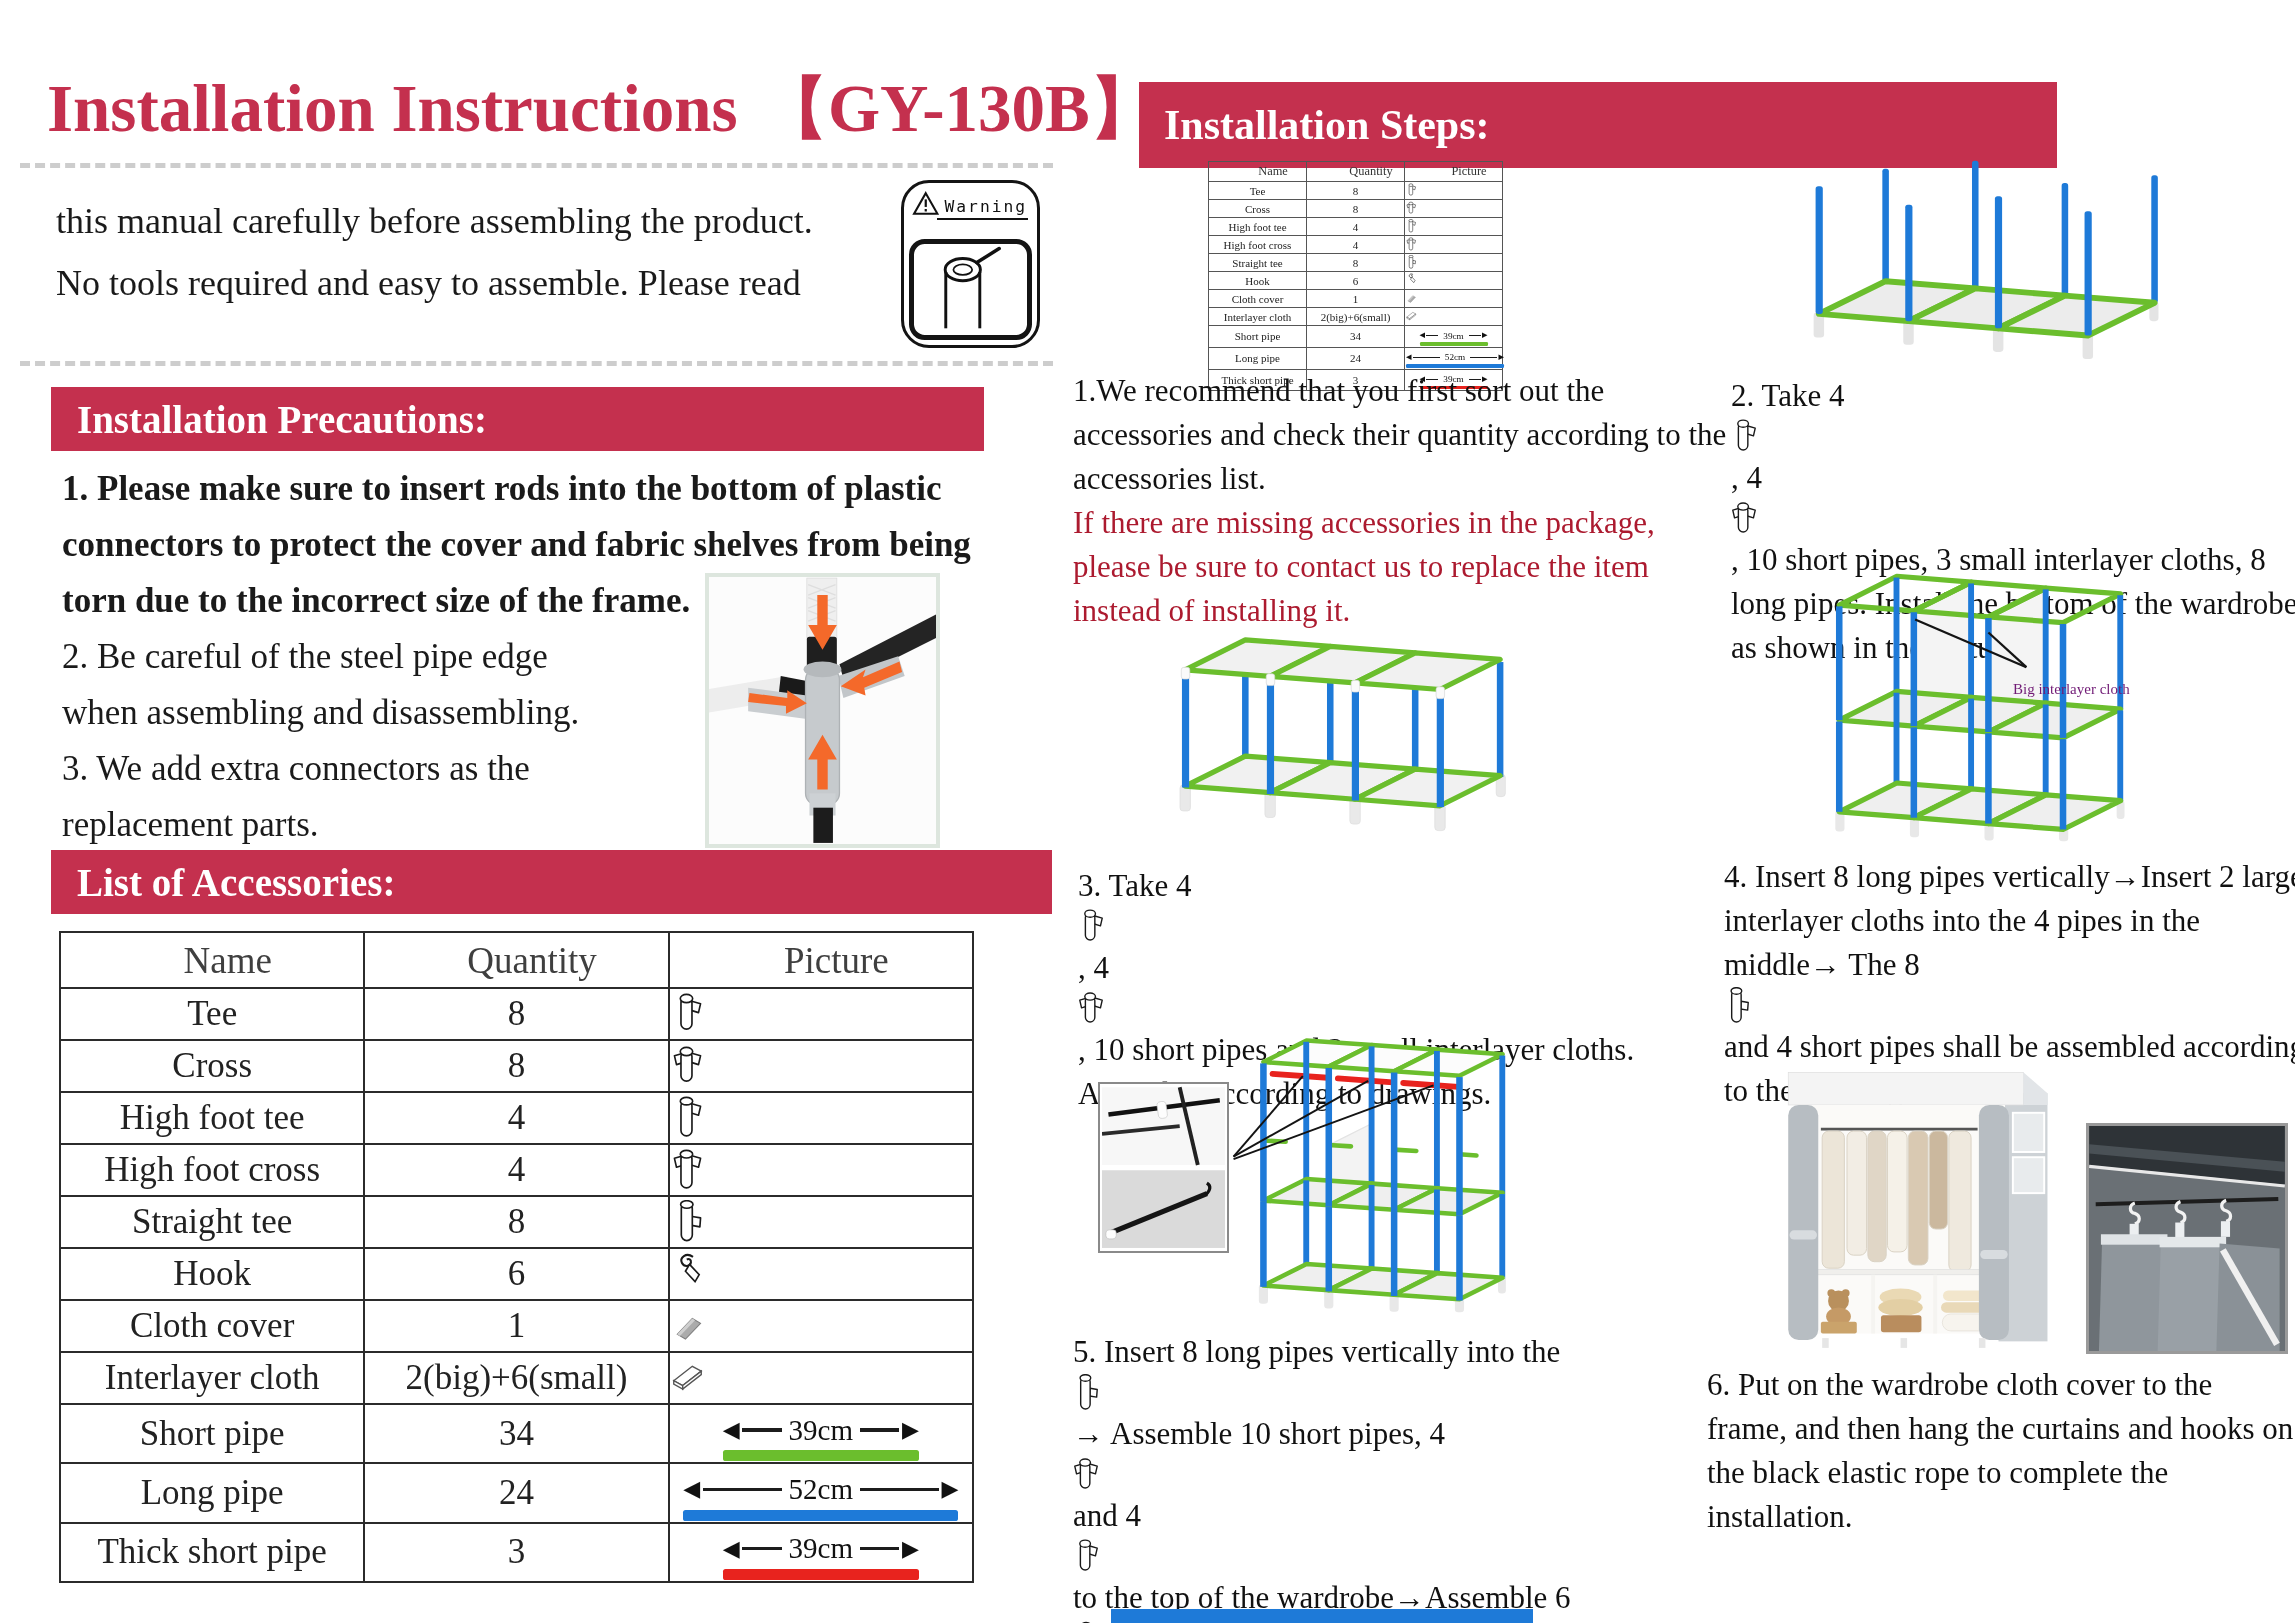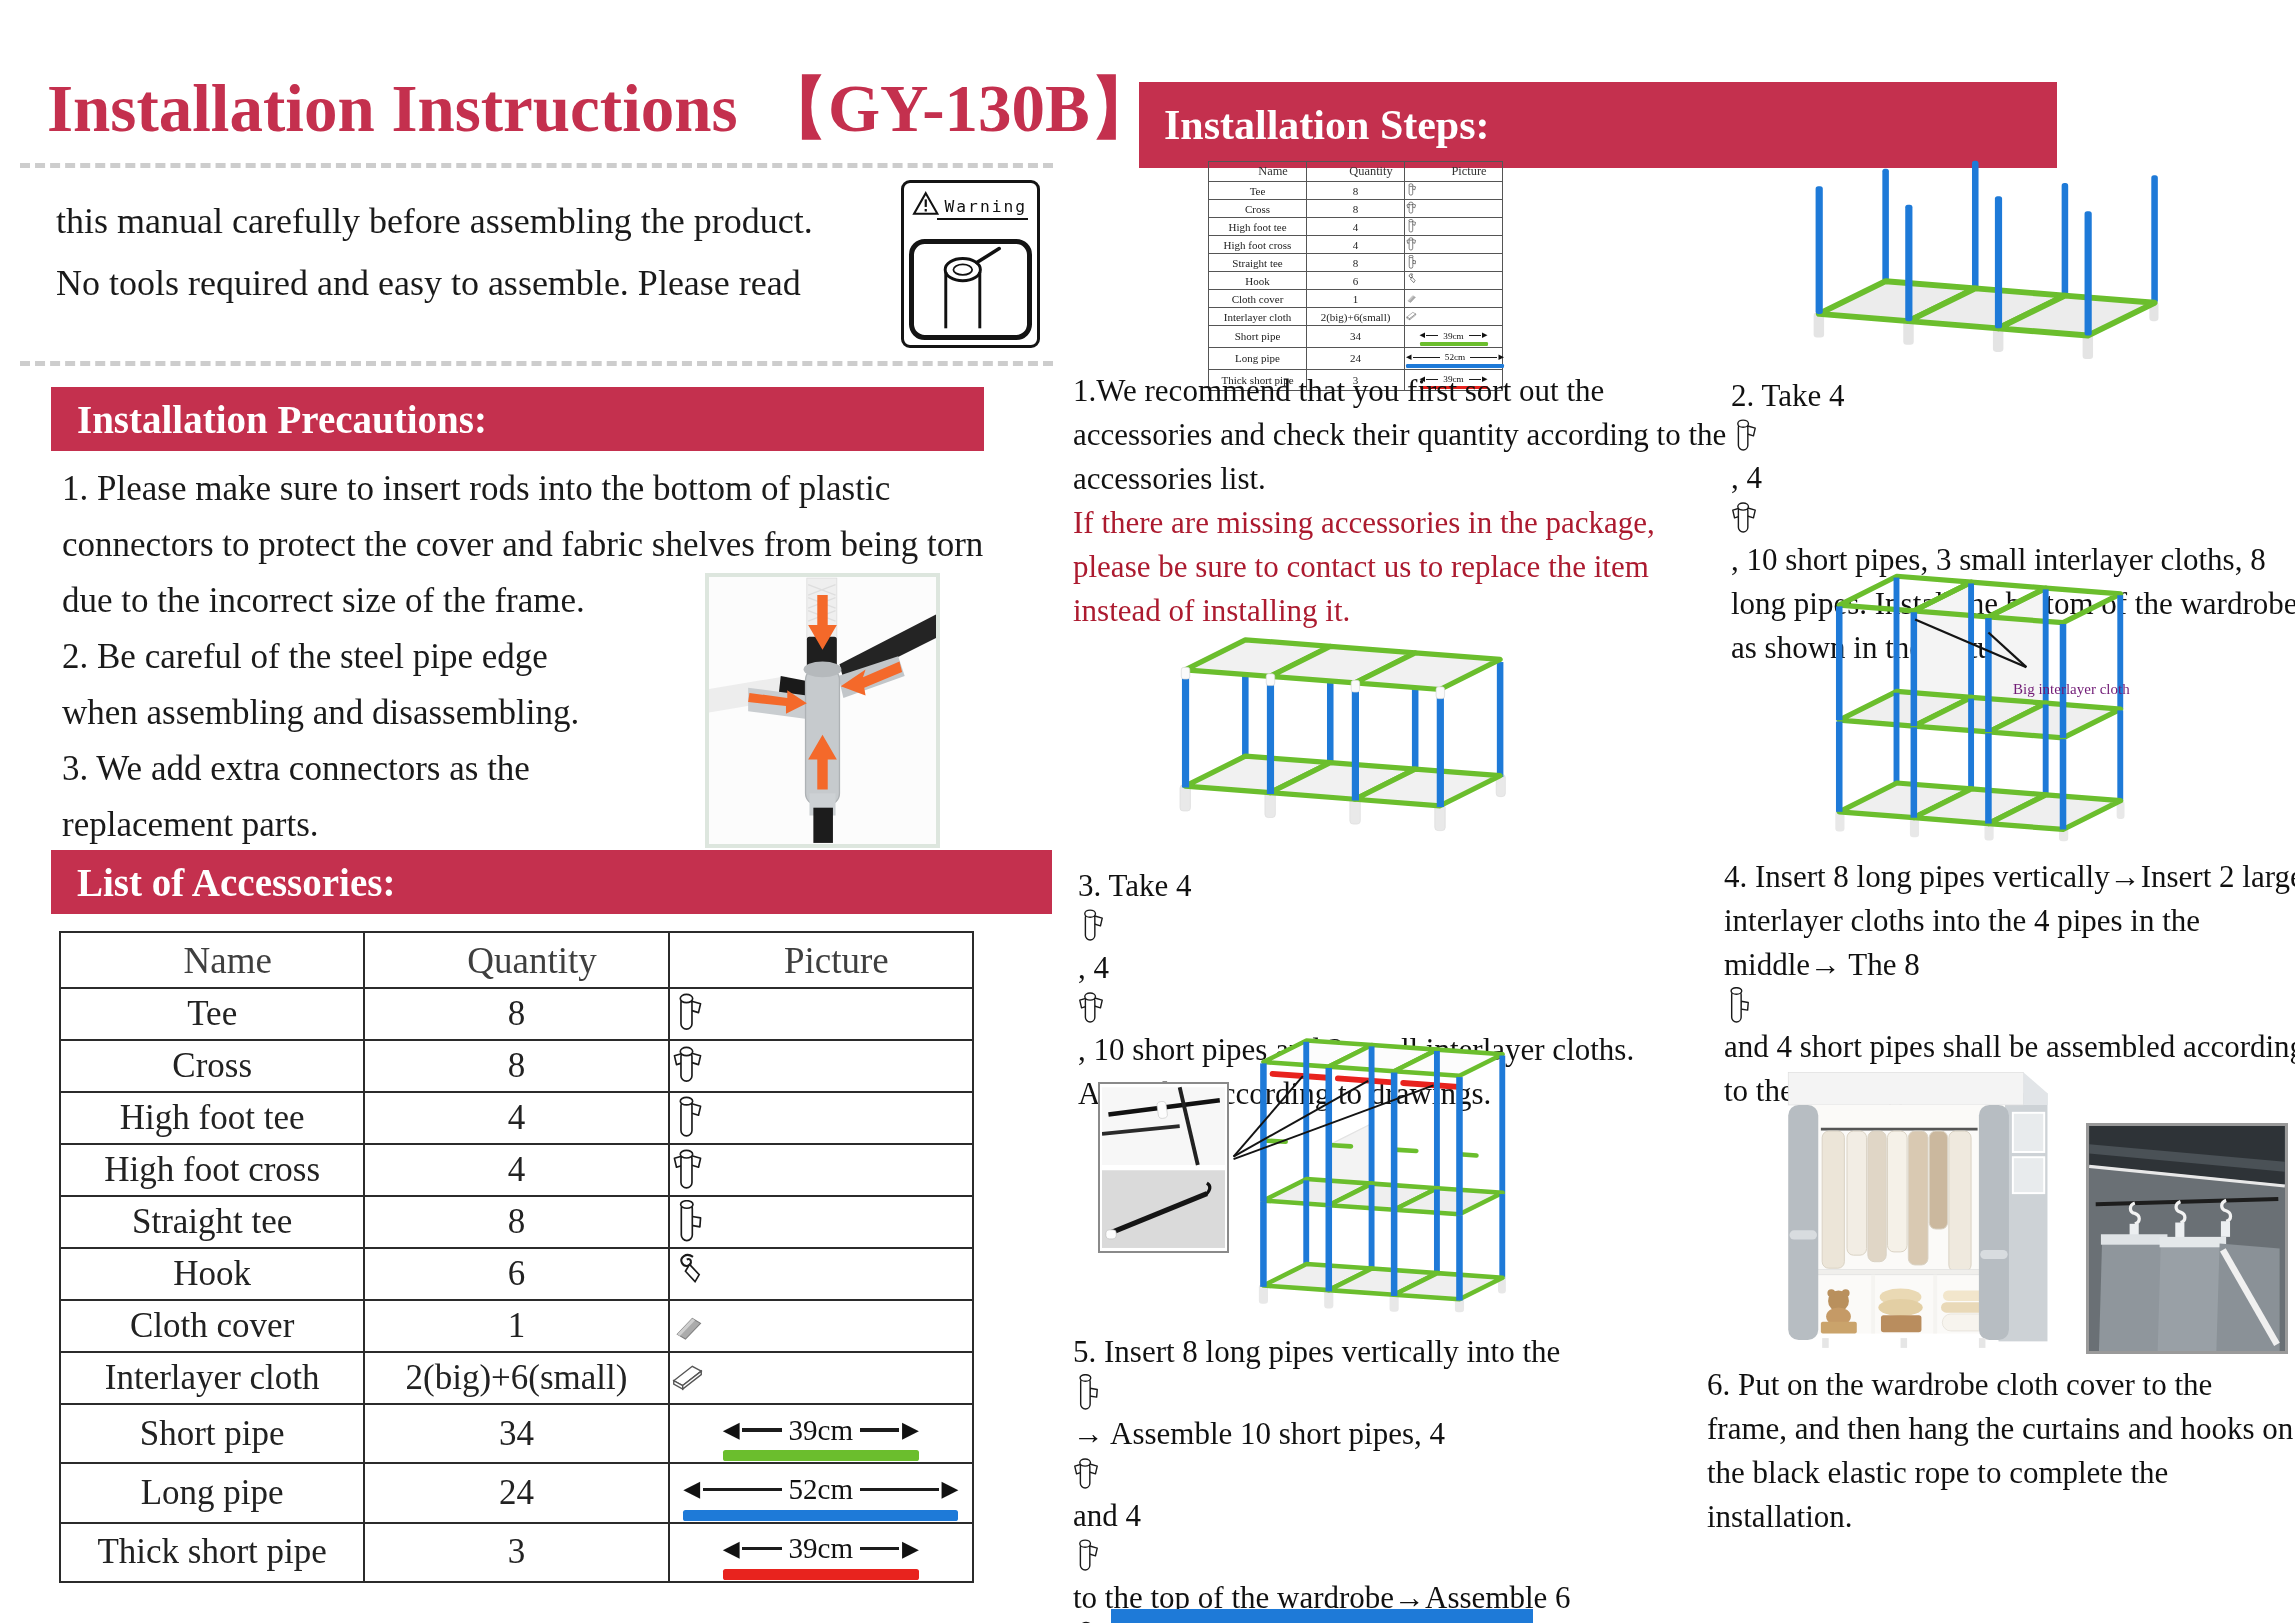--- a/index.html
+++ b/index.html
@@ -8,30 +8,30 @@
   .abs{position:absolute;}
   
   .crimson-bar{background:#C4304E;color:#ffffff;font-weight:bold;display:flex;align-items:center;}
   #title{left:47px;top:63px;font-size:67px;font-weight:bold;color:#C4304E;white-space:nowrap;}
   #title .model{margin-left:6.5px;}
   .dashline{border-top:5.2px dashed #cdcdcd;height:0;}
   #dash1{left:19.6px;top:163px;width:1033px;}
   #dash2{left:19.6px;top:361px;width:1033px;}
   #intro{left:56px;top:191px;width:830px;font-size:36px;line-height:1.72;}
   
-  #warnbox{left:901px;top:180px;width:133px;height:162px;border:3.3px solid #141414;border-radius:9px;background:#fff;}
+  #warnbox{left:901px;top:180px;width:133px;height:162px;border:3.3px solid #141414;border-radius:28px;background:#fff;}
   .warn-top{display:flex;align-items:flex-end;gap:5.2px;padding:7.8px 6.5px 0 7.8px;}
   .warn-tri{width:27.5px;height:25px;}
   .warn-text{font-family:"DejaVu Sans Mono",monospace;font-size:16.3px;letter-spacing:2px;color:#111;}
   .warn-rule{height:2px;background:#111;margin:2.6px 9.2px 0 33px;}
   .warn-inner{position:absolute;left:5.2px;right:5.2px;top:56px;bottom:5.2px;border:5.2px solid #141414;border-radius:15.7px;
               display:flex;align-items:center;justify-content:center;background:#fff;}
   
   #prec-header{left:51px;top:387px;width:933px;height:64px;font-size:39px;padding-left:26px;box-sizing:border-box;}
-  #prec1{left:62px;top:461px;width:944px;font-size:35px;line-height:1.6;}
+  #prec1{left:62px;top:461px;width:944px;font-size:35px;line-height:1.6;font-weight:bold;}
   #prec23{left:62px;top:629px;width:647px;font-size:35px;line-height:1.6;}
   
   #connector-img{left:705px;top:573px;width:227px;height:267px;border:4.6px solid #dde6de;background:#fcfcfc;}
   
   #acc-header{left:51px;top:850px;width:1001px;height:64px;font-size:39px;padding-left:26px;box-sizing:border-box;}
   #acc-table-wrap{left:59px;top:931px;width:915px;}
   table.acc{border-collapse:collapse;width:100%;table-layout:fixed;}
   table.acc td,table.acc th{border:2.6px solid #2b2b2b;text-align:center;vertical-align:middle;font-weight:normal;}
   table.acc th{font-size:37px;color:#3f3f3f;height:52px;padding-left:32px;}
   table.acc td{font-size:35px;color:#222;height:48px;}

